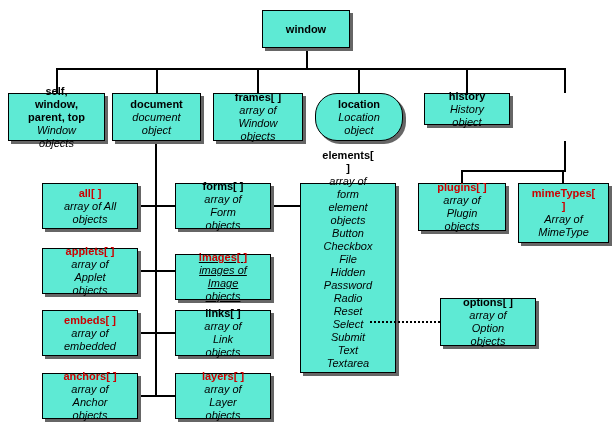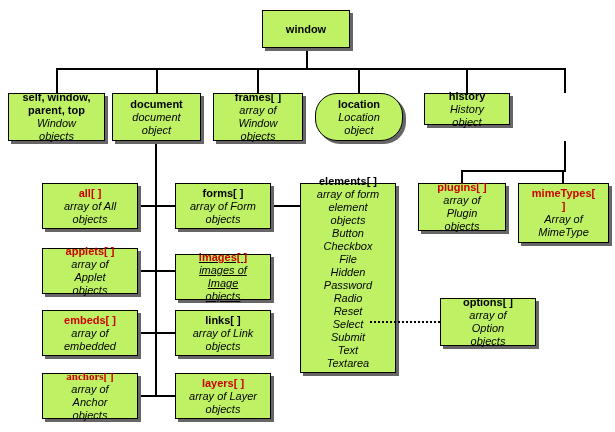--- a/index.html
+++ b/index.html
@@ -11,29 +11,29 @@
     position: relative;
     width: 615px;
     height: 432px;
     background: #ffffff;
     font-family: "Liberation Sans", sans-serif;
     overflow: hidden;
   }
   .node {
     position: absolute;
     box-sizing: border-box;
-    background: #bef264;
+    background: #5eead4;
     border: 1px solid #000000;
     box-shadow: 3px 3px 0 #666666;
     display: flex;
     flex-direction: column;
     align-items: center;
     justify-content: center;
     text-align: center;
-    padding: 2px 12px;
+    padding: 2px 18px;
     z-index: 2;
     font-size: 11px;
     line-height: 13px;
     color: #000000;
   }
   .node.top-align {
     justify-content: flex-end;
     padding-top: 4px;
   }
   .node .title {
@@ -133,21 +133,21 @@
 objects</span>
   </div>
 
   <div class="node" style="left:42px;top:310px;width:96px;height:46px;">
     <span class="title" style="color: rgb(204, 0, 0);">embeds[ ]</span>
     <span class="desc">array of
 embedded</span>
   </div>
 
   <div class="node" style="left:42px;top:373px;width:96px;height:46px;">
-    <span class="title" style="color: rgb(204, 0, 0); font-family: Liberation Serif, serif;">anchors[ ]</span>
+    <span class="title" style="color: rgb(204, 0, 0);">anchors[ ]</span>
     <span class="desc">array of Anchor
 objects</span>
   </div>
 
   <div class="node" style="left:175px;top:183px;width:96px;height:46px;">
     <span class="title">forms[ ]</span>
     <span class="desc">array of Form
 objects</span>
   </div>
 

